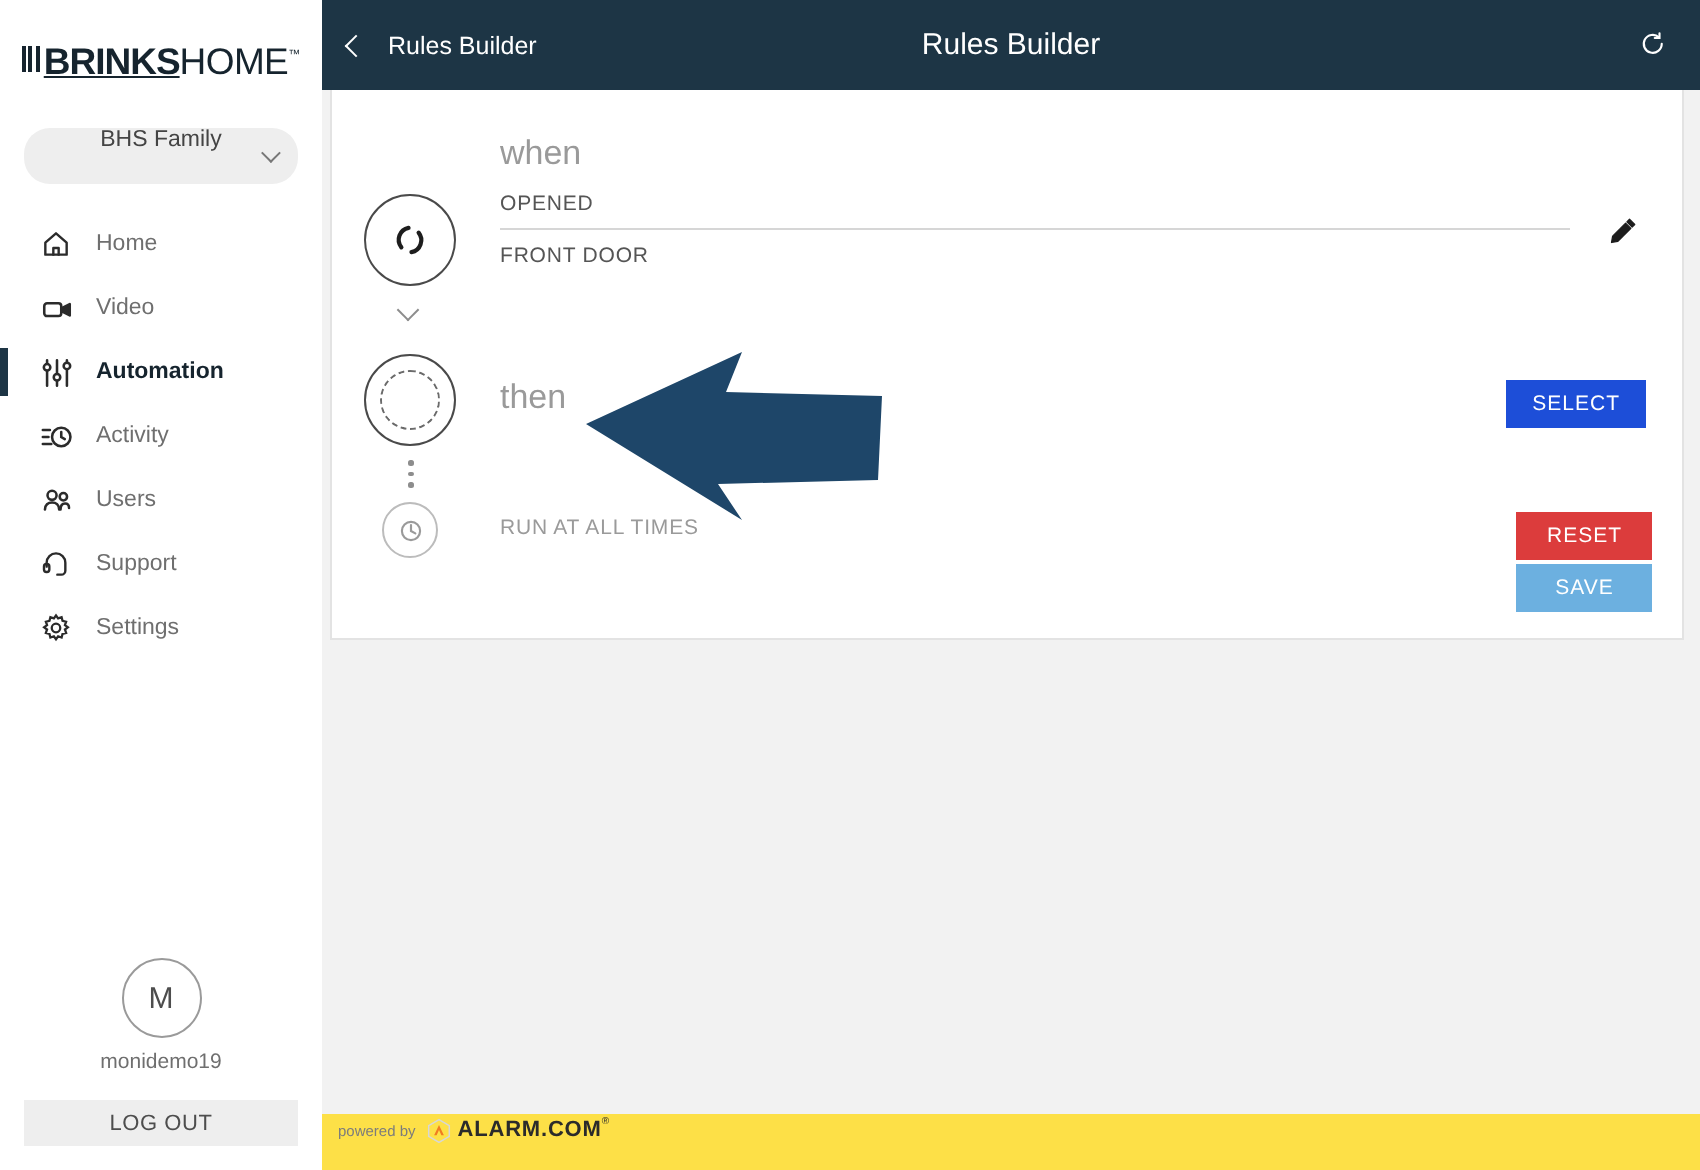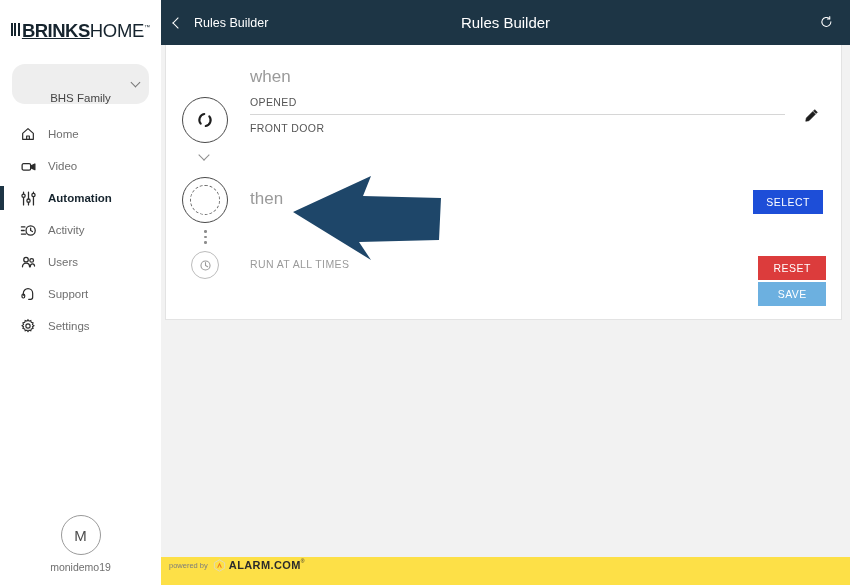--- a/index.html
+++ b/index.html
@@ -36,24 +36,24 @@
     letter-spacing: -0.5px; font-family: "Liberation Sans", sans-serif; text-decoration: underline;
   }
   .logo-home {
     font-size: 18.5px; font-weight: 400; color: #16242e;
     letter-spacing: -0.3px;
   }
   .logo-tm { font-size: 6px; color: #16242e; position: relative; top: -8px; left: 0px; }
 
   .family-select {
     margin: 8px 12px 0 12px;
-    height: 40px;
+    height: 28px;
     background: #eeeeee;
     border-radius: 13px;
-    display: flex; align-items: flex-end; justify-content: center;
+    display: flex; align-items: flex-start; justify-content: center;
     position: relative;
     cursor: pointer;
   }
   .family-select span.label { font-size: 11.5px; color: #444; }
   .family-select .chev {
     position: absolute; right: 13px; top: 50%; transform: translateY(-60%);
     width: 7px; height: 7px;
     border-right: 1.3px solid #777; border-bottom: 1.3px solid #777;
     transform-origin: center;
     rotate: 45deg;
@@ -378,20 +378,21 @@
           </svg>
         </span>
         <span class="txt">Settings</span>
       </div>
 
     </div>
 
     <div class="user-block">
       <div class="avatar">M</div>
       <div class="username">monidemo19</div>
+      <div class="logout">LOG OUT</div>
     </div>
   </div>
 
   <div class="main">
 
     <div class="topbar">
       <div class="back">
         <span class="chev-l"></span>
         <span class="btxt">Rules Builder</span>
       </div>

